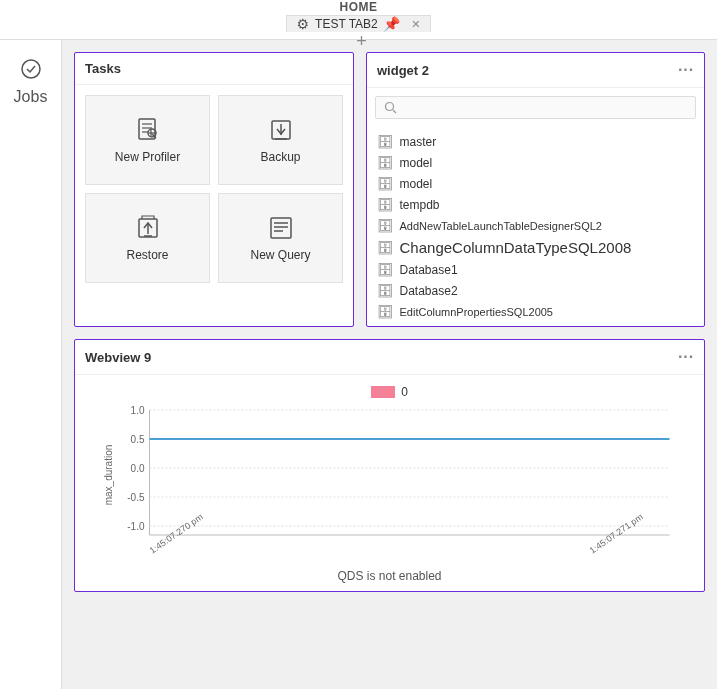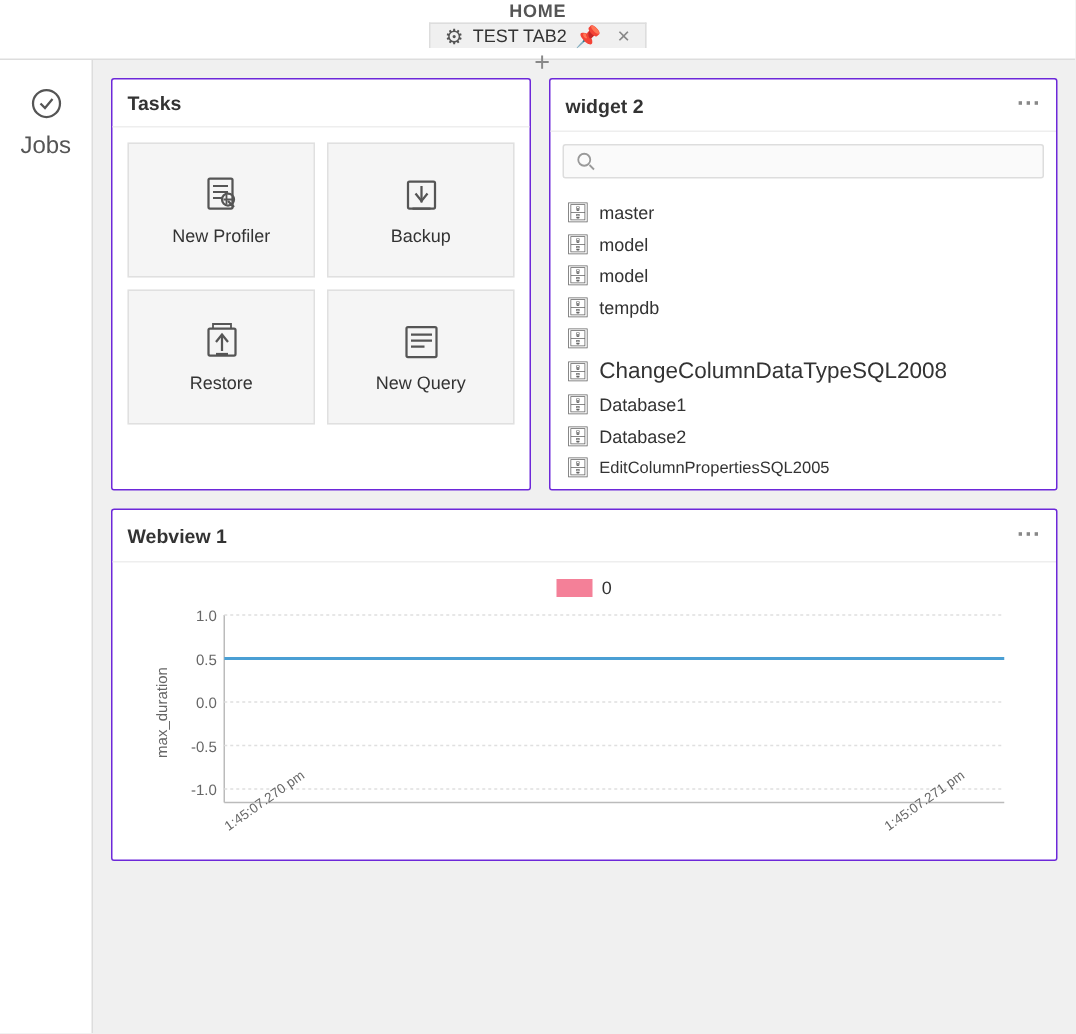--- a/index.html
+++ b/index.html
@@ -351,20 +351,21 @@
           <div class="db-item">
             <span class="db-icon">🗄</span>
             <span>model</span>
           </div>
           <div class="db-item">
             <span class="db-icon">🗄</span>
             <span>tempdb</span>
           </div>
           <div class="db-item">
             <span class="db-icon">🗄</span>
+            <span style="font-size:11px;">AddNewTableLaunchTableDesignerSQL2</span>
           </div>
           <div class="db-item">
             <span class="db-icon">🗄</span>
             <span style="font-size:15px;">ChangeColumnDataTypeSQL2008</span>
           </div>
           <div class="db-item">
             <span class="db-icon">🗄</span>
             <span>Database1</span>
           </div>
           <div class="db-item">
@@ -374,21 +375,21 @@
           <div class="db-item">
             <span class="db-icon">🗄</span>
             <span style="font-size:11px;">EditColumnPropertiesSQL2005</span>
           </div>
         </div>
       </div>
     </div>
 
     <div class="panel webview-panel">
       <div class="panel-header">
-        <span>Webview 1</span>
+        <span>Webview 9</span>
         <span class="panel-menu-icon">···</span>
       </div>
 
       <div style="padding: 10px 16px 8px 16px;">
 
         <div style="display:flex; align-items:center; justify-content:center; gap:6px; margin-bottom:6px;">
           <div style="width:24px;height:12px;background:#f48098;"></div>
           <span style="font-size:12px;color:#333;">0</span>
         </div>
 
@@ -410,17 +411,20 @@
           <text x="45" y="96" text-anchor="end" font-size="10" fill="#666">-0.5</text>
           <text x="45" y="125" text-anchor="end" font-size="10" fill="#666">-1.0</text>
 
           <line x1="50" y1="34" x2="570" y2="34" stroke="#4a9fd4" stroke-width="2"></line>
 
           <text x="12" y="70" text-anchor="middle" font-size="10" fill="#666" transform="rotate(-90 12 70)">max_duration</text>
 
           <text x="50" y="150" text-anchor="start" font-size="9" fill="#666" transform="rotate(-35 50 145)">1:45:07.270 pm</text>
           <text x="490" y="150" text-anchor="start" font-size="9" fill="#666" transform="rotate(-35 490 145)">1:45:07.271 pm</text>
         </svg>
+        <div style="text-align:center; font-size:12px; color:#555; margin-top:4px;">
+          <span>QDS is not enabled</span>
+        </div>
       </div>
     </div>
 
   </div>
 </div>
 
 </body></html>

